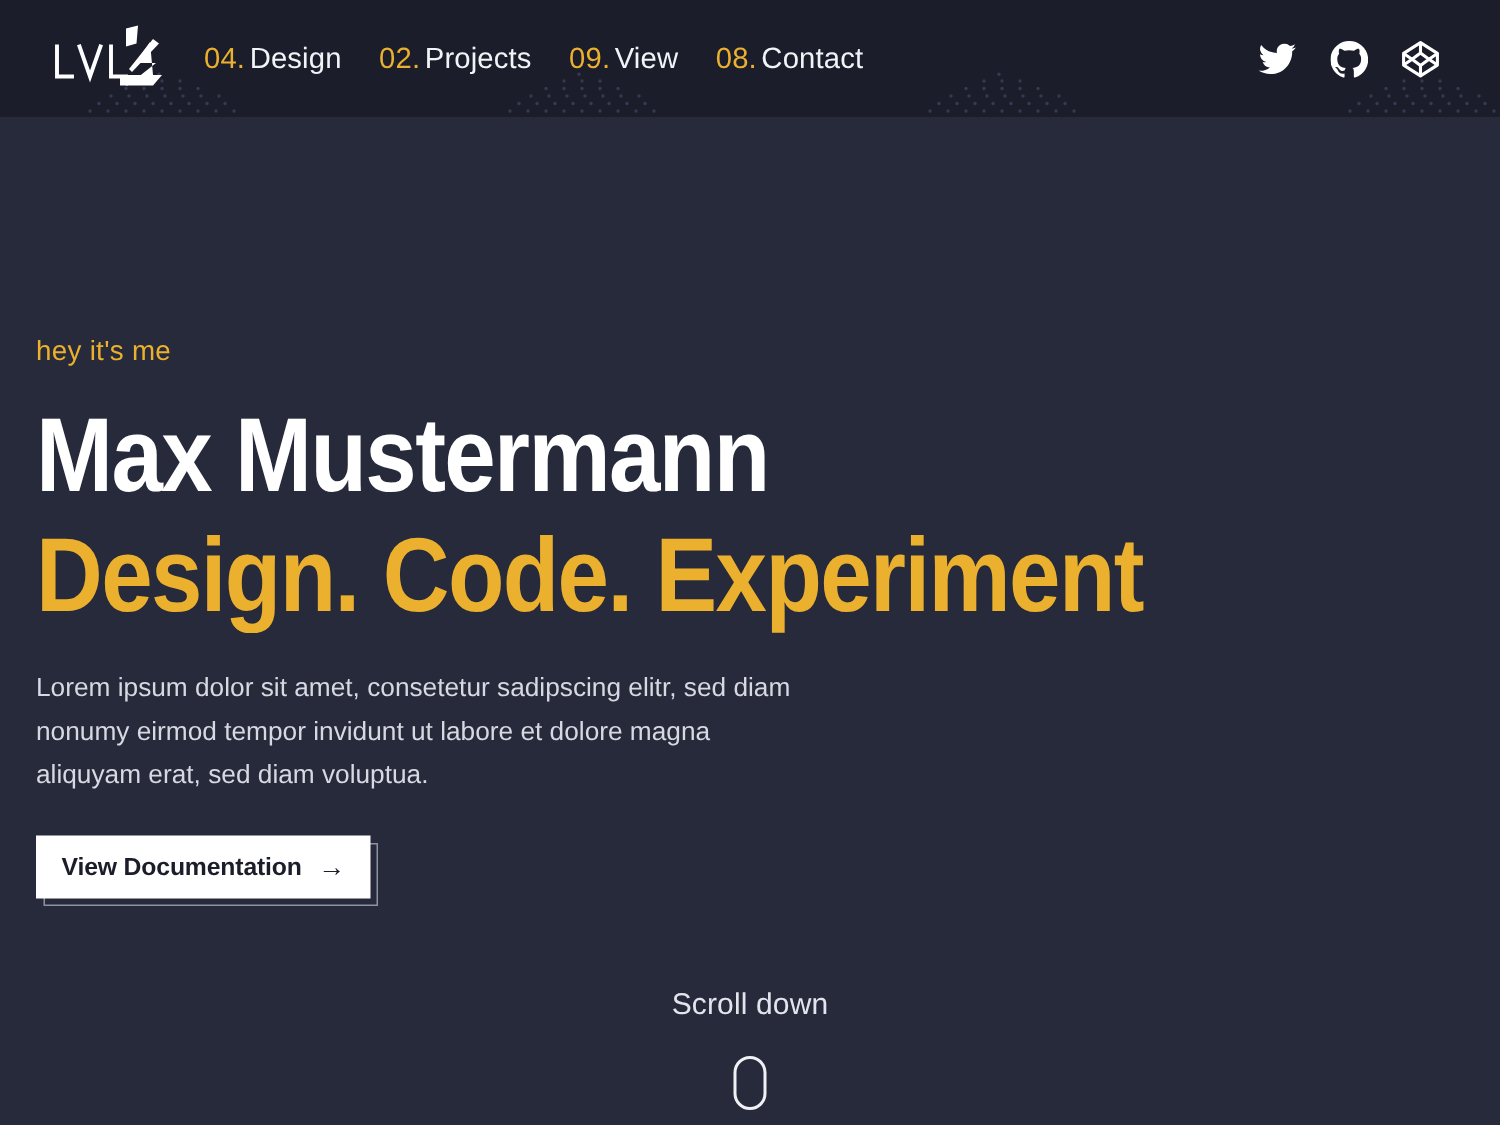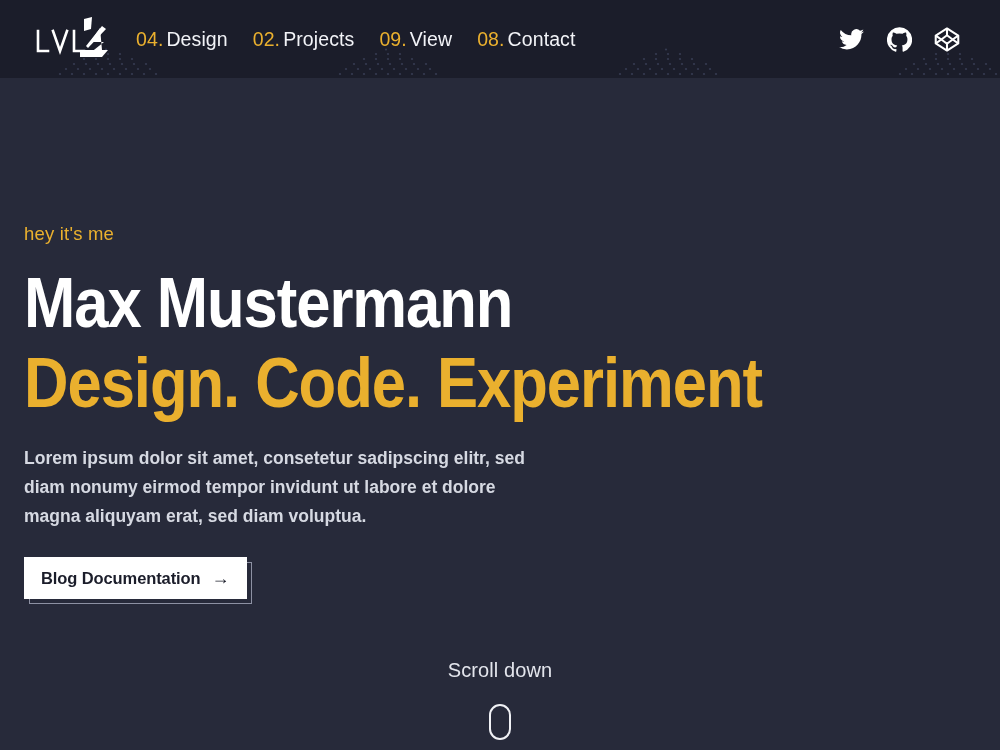--- a/index.html
+++ b/index.html
@@ -124,21 +124,21 @@
   }
   .title-name { color: #ffffff; }
   .title-tagline { color: #eab02e; margin-top: 2px; }
 
   .lead {
     margin-top: 22px;
     font-size: 17.5px;
     line-height: 29px;
     color: #d6d9e2;
     max-width: 510px;
-    font-weight: 700;
+    font-weight: 400;
   }
 
   .cta {
     margin-top: 26px;
     position: relative;
     display: inline-block;
   }
   .cta-shadow {
     position: absolute;
     left: 5px;
@@ -303,21 +303,21 @@
 
 <main class="hero">
   <div class="eyebrow">hey it's me</div>
   <h1 class="title-name">Max Mustermann</h1>
   <h2 class="title-tagline">Design. Code. Experiment</h2>
   <p class="lead">Lorem ipsum dolor sit amet, consetetur sadipscing elitr, sed diam nonumy eirmod tempor invidunt ut labore et dolore magna aliquyam erat, sed diam voluptua.</p>
 
   <div class="cta">
     <span class="cta-shadow"></span>
     <button class="cta-button">
-      <span>Blog Documentation</span>
+      <span>View Documentation</span>
       <span class="cta-arrow">→</span>
     </button>
   </div>
 </main>
 
 <div class="scroll-ind">
   <div class="scroll-label">Scroll down</div>
   <div class="scroll-mouse"></div>
 </div>
 

